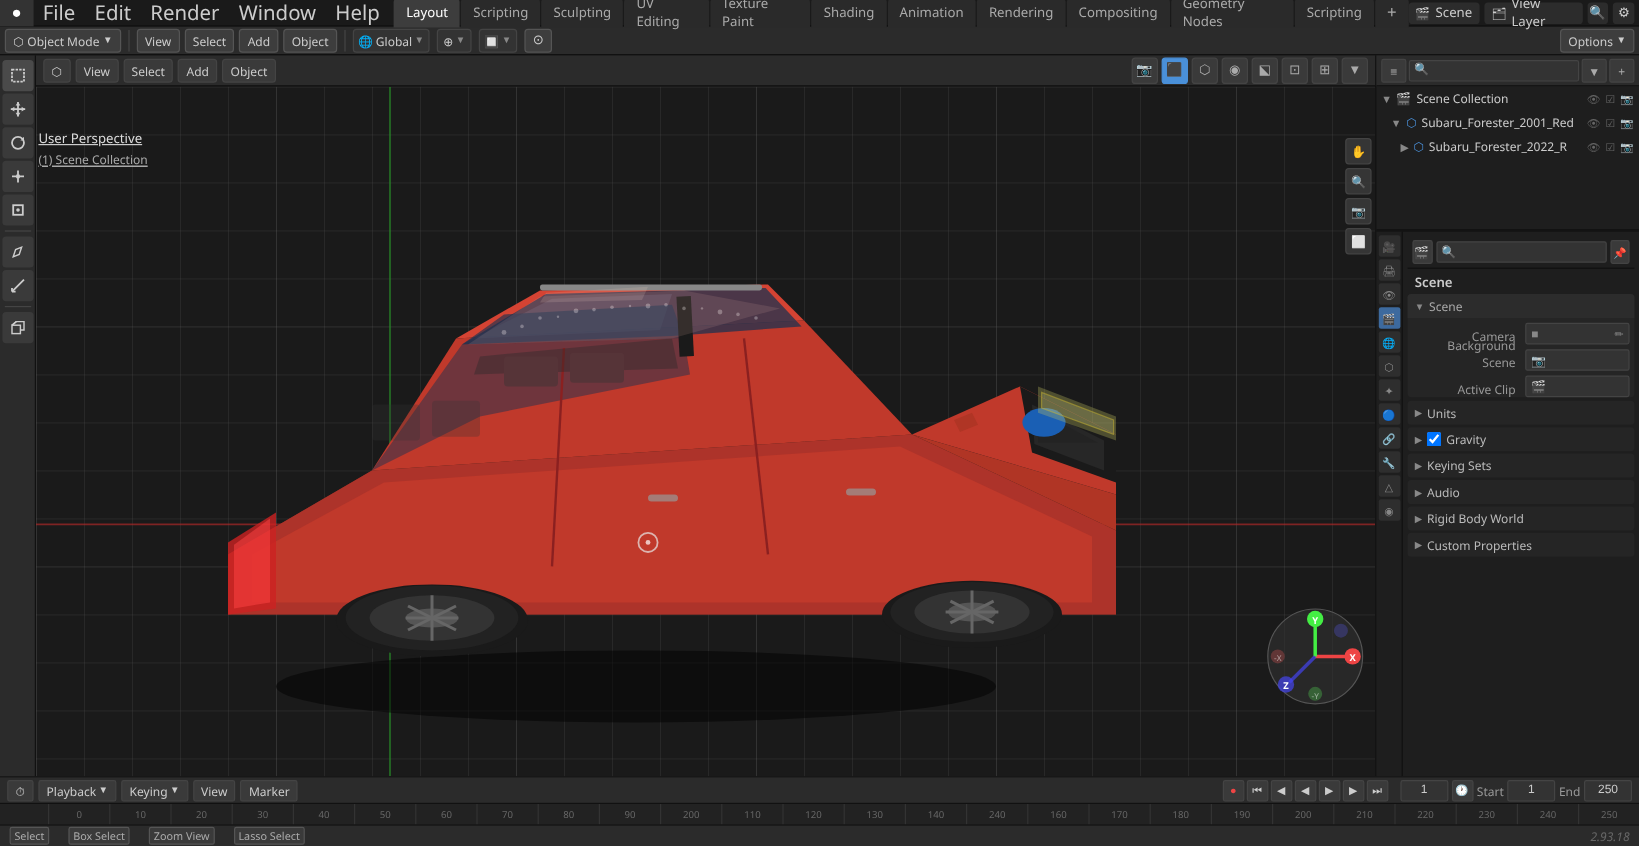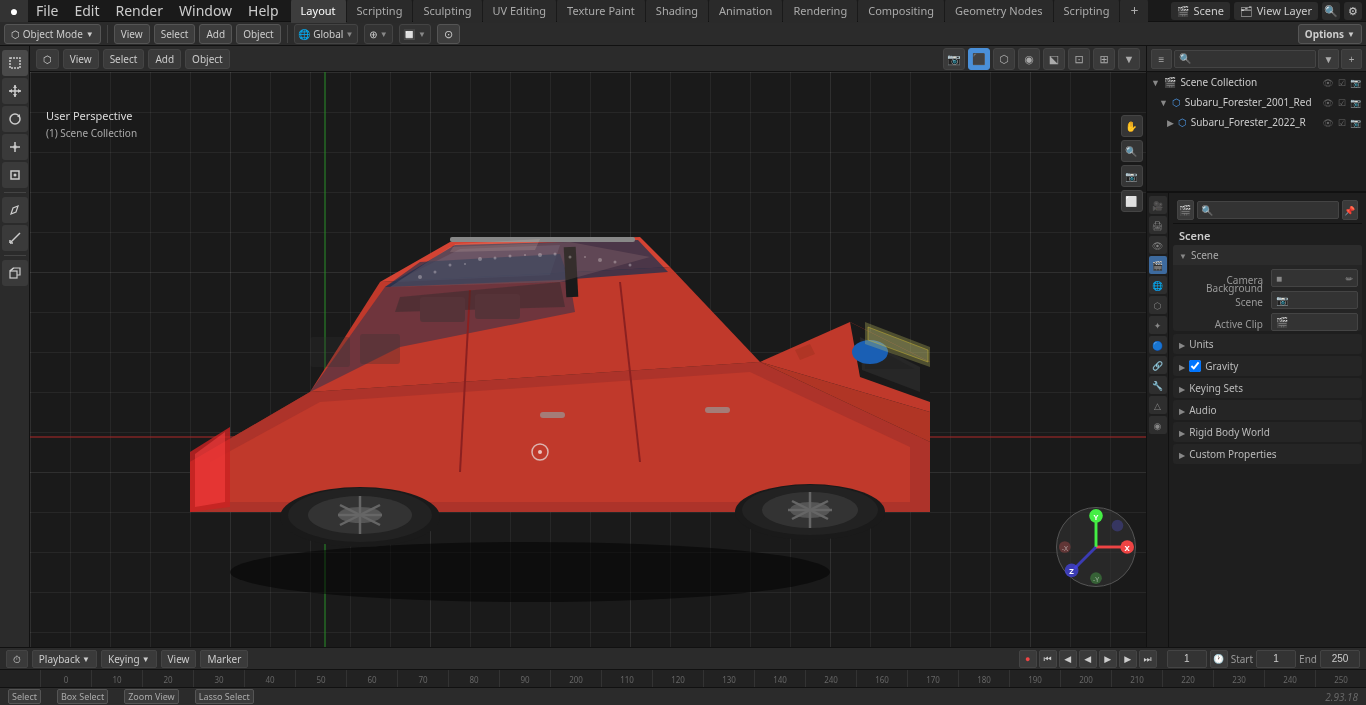--- a/index.html
+++ b/index.html
@@ -36,21 +36,21 @@
       font-size: 14px;
     }
     .menu-items {
       display: flex;
       align-items: center;
       gap: 0;
     }
     .menu-item {
       padding: 2px 8px;
       color: #ccc;
-      font-size: 14px;
+      font-size: 17px;
       cursor: pointer;
       height: 22px;
       display: flex;
       align-items: center;
     }
     .workspace-tabs {
       display: flex;
       align-items: center;
       margin-left: 4px;
       gap: 1px;
@@ -243,24 +243,25 @@
       background-image:
         linear-gradient(rgba(255,255,255,0.04) 1px, transparent 1px),
         linear-gradient(90deg, rgba(255,255,255,0.04) 1px, transparent 1px);
       background-size: 40px 40px;
     }
 
     
     .vp-info {
       position: absolute;
       top: 35px;
-      left: 16px;
+      left: 2px;
       font-size: 10px;
       color: #ccc;
       line-height: 1.6;
+      text-decoration: underline;
     }
 
     
     #nav-gizmo {
       position: absolute;
       bottom: 60px;
       right: 10px;
       width: 80px;
       height: 80px;
     }
@@ -675,21 +676,21 @@
     <span style="font-size:10px;">⊕</span>
     <span style="font-size:8px;color:#888;">▼</span>
   </div>
   <div class="toolbar-snap" style="margin-left:2px;">
     <span style="font-size:10px;">🔲</span>
     <span style="font-size:8px;color:#888;">▼</span>
   </div>
   <div class="toolbar-btn" style="margin-left:2px;">
     <span style="font-size:11px;">⊙</span>
   </div>
-  <div style="margin-left:auto;font-weight:bold;">
+  <div style="margin-left:auto;">
     <div class="toolbar-btn">
       <span>Options</span>
       <span style="font-size:8px;">▼</span>
     </div>
   </div>
 </div>
 
 <div id="main-layout" style="bottom: 58px;">
 
   <div id="left-toolbar">

